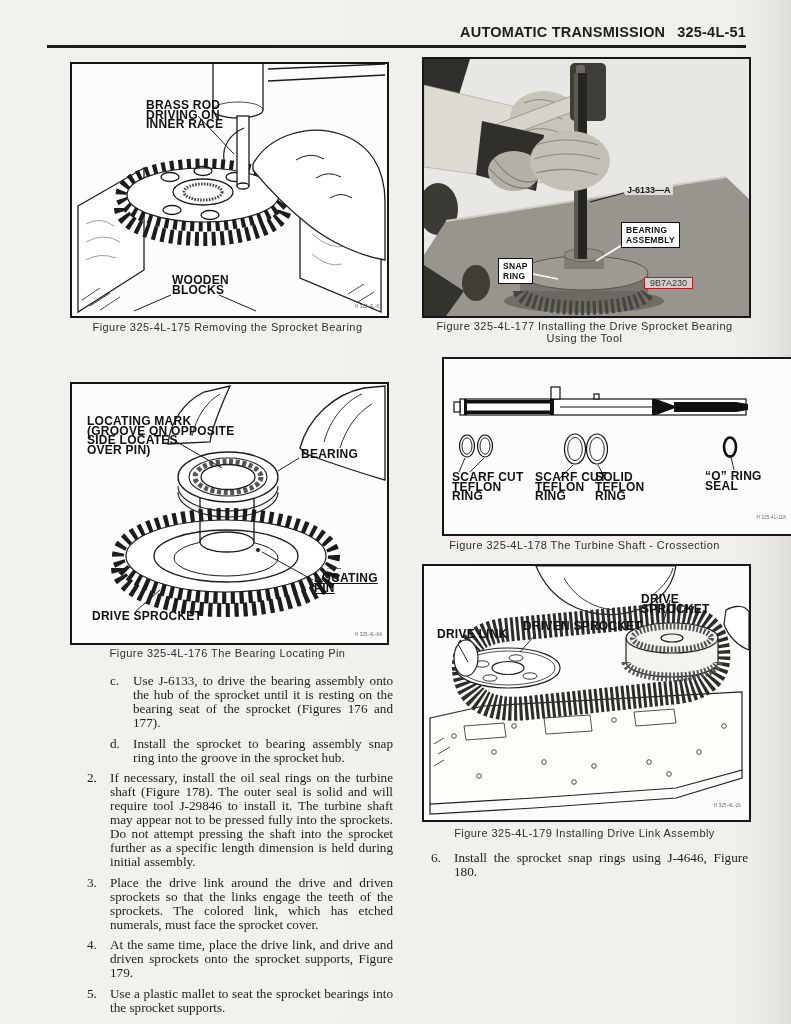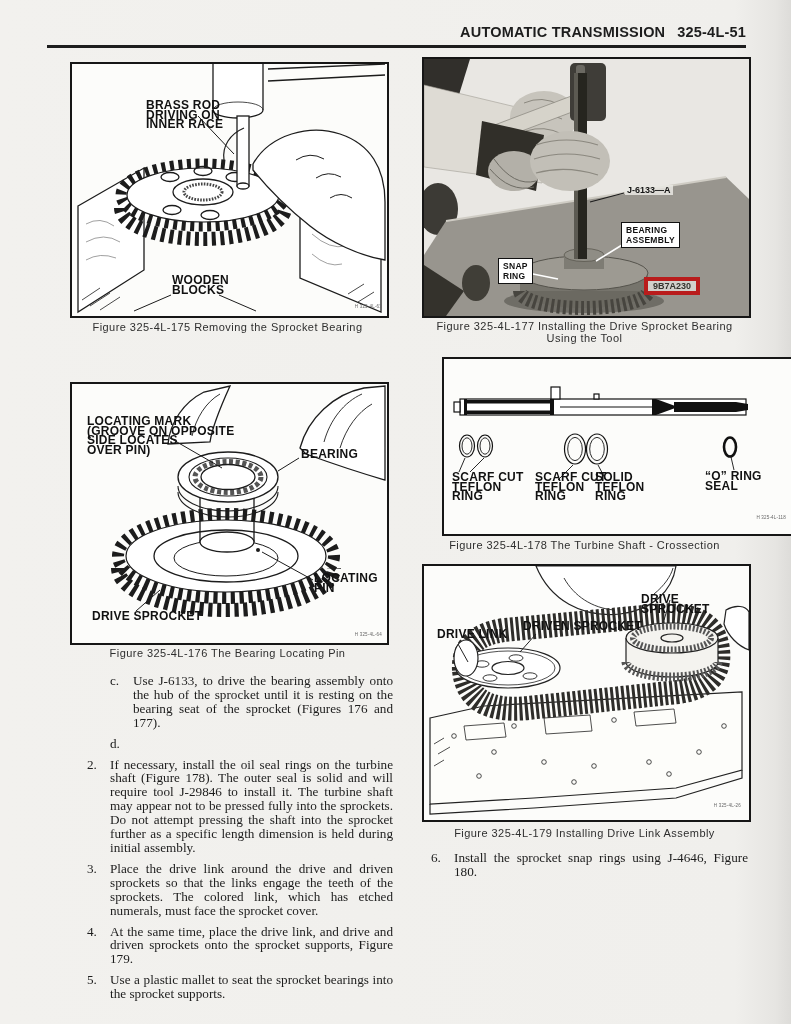--- a/index.html
+++ b/index.html
@@ -23,22 +23,22 @@
   .fig-label{position:absolute;font-family:"Liberation Sans",sans-serif;font-weight:bold;
              font-size:12px;line-height:9.5px;letter-spacing:.25px;color:#111;white-space:pre-line;}
   .fig-label.center{text-align:center;}
   .fig-code{position:absolute;font-family:"Liberation Sans",sans-serif;font-size:4.5px;
             letter-spacing:.2px;color:#666;}
   .photo-box{position:absolute;font-family:"Liberation Sans",sans-serif;font-weight:bold;
              font-size:8.5px;line-height:10px;letter-spacing:.3px;color:#111;background:#fff;
              border:1.5px solid #111;padding:2px 4px;white-space:pre-line;}
   .photo-plain{position:absolute;font-family:"Liberation Sans",sans-serif;font-weight:bold;
              font-size:9px;color:#141414;background:rgba(233,231,227,.85);padding:0 2px;}
-  .photo-code{position:absolute;font-family:"Liberation Sans",sans-serif;font-weight:bold;
-             font-size:9px;color:#35332e;background:#d2d0cb;border:4px solid #b91c1c;padding:0 5px;}
+  .photo-code{position:absolute;font-family:"Liberation Sans",sans-serif;font-weight:normal;
+             font-size:9px;color:#35332e;background:#d2d0cb;border:1px solid #b91c1c;padding:0 5px;}
   
   .caption{position:absolute;font-family:"Liberation Sans",sans-serif;font-size:11px;
            letter-spacing:.45px;color:#2e2e2e;text-align:center;white-space:pre-line;}
   #cap175{left:60px;top:321px;width:335px;}
   #cap176{left:60px;top:647px;width:335px;}
   #cap177{left:417px;top:320px;width:335px;}
   #cap178{left:417px;top:539px;width:335px;}
   #cap179{left:417px;top:827px;width:335px;}
   
   .para{position:absolute;left:114px;top:343px;width:278px;font-size:13.2px;
@@ -126,33 +126,34 @@
         <path d="M227,74 L206,87" stroke-width="1"></path>
         <path d="M241,196 L190,168" stroke-width="1"></path>
         <path d="M64,227 L88,206" stroke-width="1"></path>
       </g>
     </svg>
     <div class="fig-label" style="left:15px;top:33px;">LOCATING MARK
 (GROOVE ON OPPOSITE
 SIDE LOCATES
 OVER PIN)</div>
     <div class="fig-label" style="left:229px;top:66px;">BEARING</div>
-    <div class="fig-label" style="left:242px;top:190px;">LOCATING PIN</div>
+    <div class="fig-label" style="left:242px;top:190px;text-decoration:underline;">LOCATING PIN</div>
     <div class="fig-label" style="left:20px;top:228px;">DRIVE SPROCKET</div>
     <div class="fig-code" style="right:5px;bottom:6px;">H 325-4L-64</div>
   </div>
   <div class="caption" id="cap176">Figure 325-4L-176 The Bearing Locating Pin</div>
 
   <div class="list">
     <div class="li let">
       <span class="mk">c.</span>
       <span class="tx">Use J-6133, to drive the bearing assembly onto the hub of the sprocket until it is resting on the bearing seat of the sprocket (Figures 176 and 177).</span>
     </div>
     <div class="li let">
       <span class="mk">d.</span>
+      <span class="tx">Install the sprocket to bearing assembly snap ring into the groove in the sprocket hub.</span>
     </div>
     <div class="li">
       <span class="mk">2.</span>
       <span class="tx">If necessary, install the oil seal rings on the turbine shaft (Figure 178). The outer seal is solid and will require tool J-29846 to install it. The turbine shaft may appear not to be pressed fully into the sprockets. Do not attempt pressing the shaft into the sprocket further as a specific length dimension is held during initial assembly.</span>
     </div>
     <div class="li">
       <span class="mk">3.</span>
       <span class="tx">Place the drive link around the drive and driven sprockets so that the links engage the teeth of the sprockets. The colored link, which has etched numerals, must face the sprocket cover.</span>
     </div>
     <div class="li">

